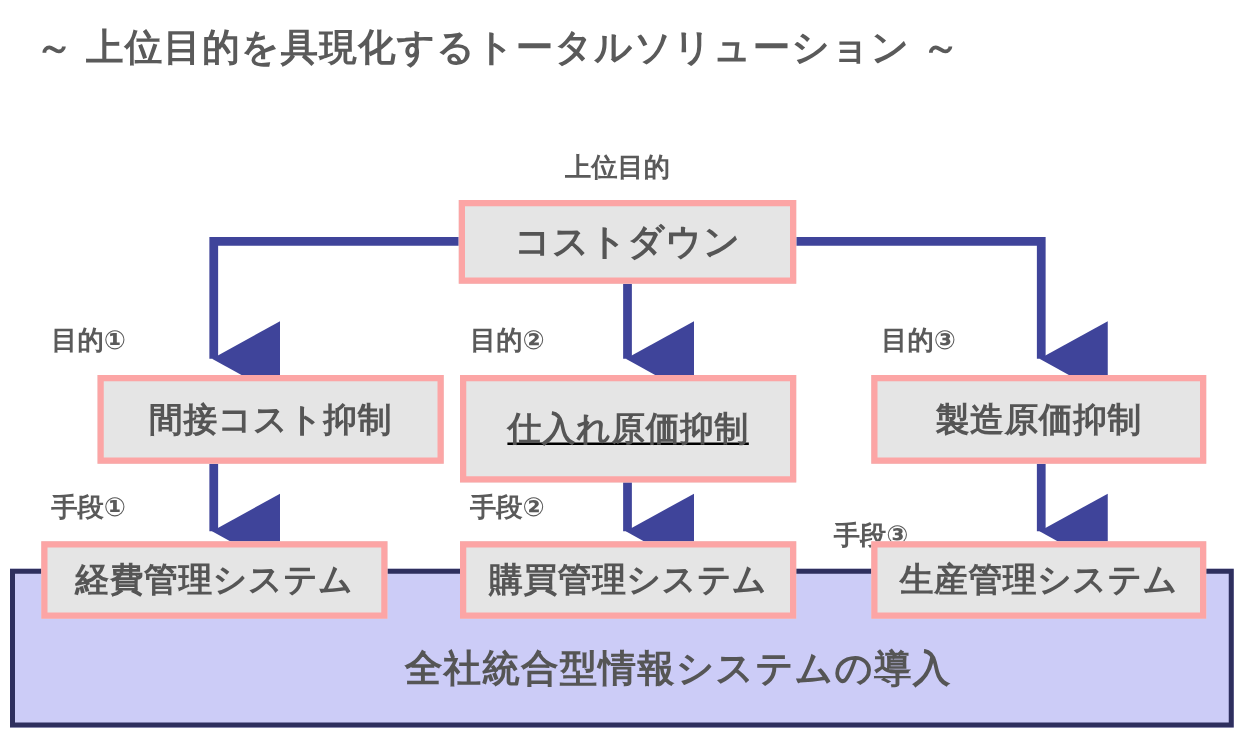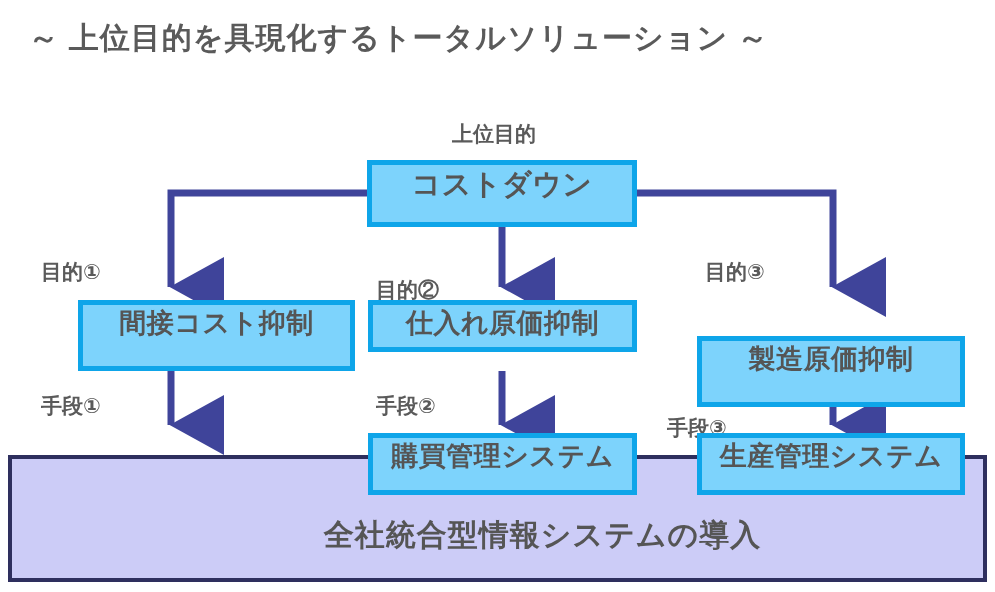--- a/index.html
+++ b/index.html
@@ -53,24 +53,25 @@
     font-weight: bold;
     color: #555555;
     white-space: nowrap;
     letter-spacing: 1px;
     padding-left: 45px;
   }
 
   
   .node {
     position: absolute;
-    background: #7dd3fc;
-    border: 5px solid #0ea5e9;
+    background: #e5e5e5;
+    border: 5px solid #fca5a5;
     box-sizing: border-box;
     display: flex;
+    align-items: center;
     justify-content: center;
   }
   .node span {
     font-size: 27px;
     font-weight: bold;
     color: #555555;
     white-space: nowrap;
     letter-spacing: 0.5px;
   }
   .node.top span { font-size: 29px; }
@@ -124,31 +125,34 @@
   <div class="caption" style="left:452px; top:120px;">上位目的</div>
   <div class="node top" style="left:367px; top:160px; width:270px; height:67px;">
     <span>コストダウン</span>
   </div>
 
   <div class="caption" style="left:41px; top:258px;text-align:center;">目的①</div>
   <div class="node" style="left:33px; top:300px; width:277px; height:71px;margin-left:45px;">
     <span>間接コスト抑制</span>
   </div>
 
-  <div class="caption" style="left:376px; top:276px;font-family:Liberation Serif, serif;">目的②</div>
-  <div class="node" style="left:368px; top:300px; width:269px; height:52px;">
+  <div class="caption" style="left:376px; top:258px;">目的②</div>
+  <div class="node" style="left:368px; top:300px; width:269px; height:86px;text-decoration:underline;">
     <span>仕入れ原価抑制</span>
   </div>
 
   <div class="caption" style="left:705px; top:258px;">目的③</div>
-  <div class="node" style="left:697px; top:300px; width:268px; height:71px;margin-top:36px;">
+  <div class="node" style="left:697px; top:300px; width:268px; height:71px;">
     <span>製造原価抑制</span>
   </div>
 
   <div class="caption" style="left:41px; top:392px;">手段①</div>
+  <div class="node" style="left:33px; top:433px; width:277px; height:62px;">
+    <span>経費管理システム</span>
+  </div>
 
   <div class="caption" style="left:376px; top:392px;">手段②</div>
   <div class="node" style="left:368px; top:433px; width:269px; height:62px;">
     <span>購買管理システム</span>
   </div>
 
   <div class="caption" style="left:667px; top:392px;margin-top:22px;">手段③</div>
   <div class="node" style="left:697px; top:433px; width:268px; height:62px;">
     <span>生産管理システム</span>
   </div>

